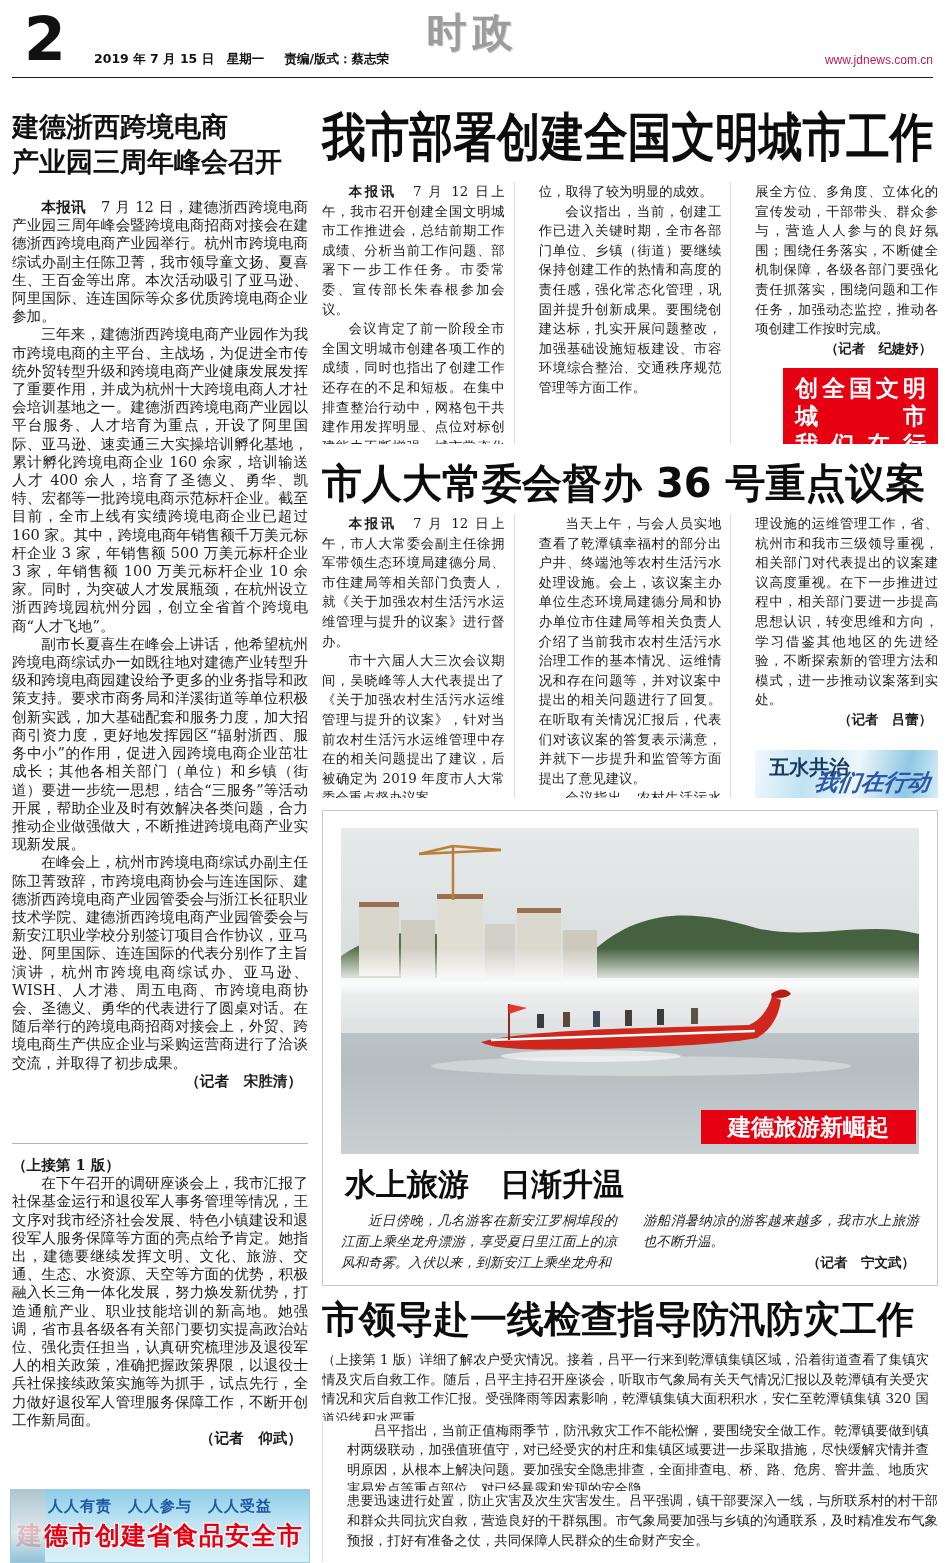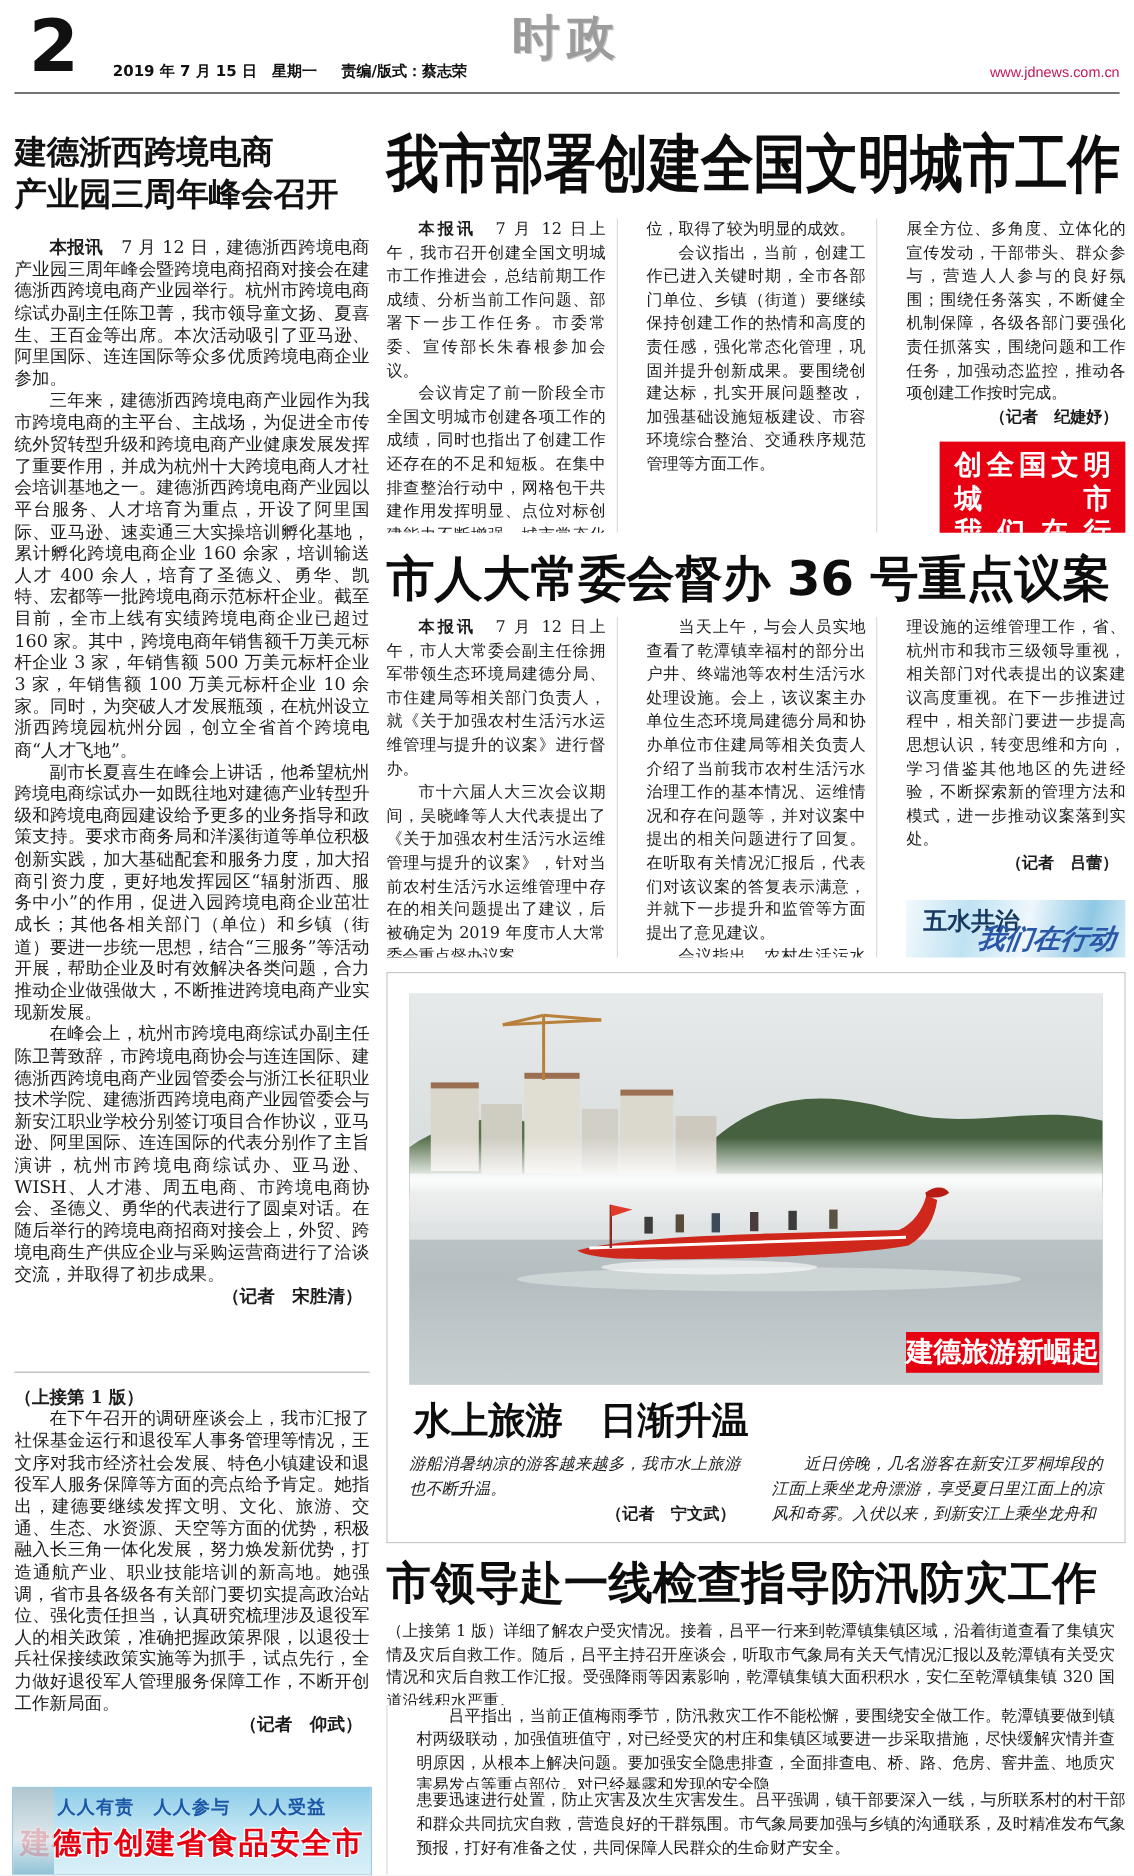--- a/index.html
+++ b/index.html
@@ -69,21 +69,21 @@
   .wushui .l1{position:absolute;left:14px;top:4px;font-family:"DejaVu Sans",sans-serif;
           font-weight:900;font-size:20px;color:#16375f;}
   .wushui .l2{position:absolute;right:8px;bottom:2px;font-family:"DejaVu Serif",serif;
           font-style:italic;font-weight:900;font-size:23px;color:#2a57a8;transform:skewX(-8deg);}
   
   .photobox{margin-top:12px;border:1px solid #c8c8c8;padding:17px 18px 12px;background:#fff;}
   .photo{position:relative;width:578px;height:326px;background:#cfd6d8;overflow:hidden;}
   .photo svg{position:absolute;left:0;top:0;}
   .photobanner{position:absolute;right:3px;bottom:10px;background:#e60012;color:#fff;
           font-family:"DejaVu Sans",sans-serif;font-weight:900;font-size:23px;line-height:28px;
-          padding:3px 0;}
+          padding:3px 27px;}
   .caphead{margin:13px 0 9px 4px;font-family:"DejaVu Sans",sans-serif;font-weight:900;
           font-size:31px;line-height:34px;color:#0d0d0d;}
   .capcols{display:flex;gap:26px;}
   .capcol{flex:1;font-style:italic;font-size:13.5px;line-height:21px;text-align:justify;}
   .capcol p{margin:0;}
   .capbyline{text-align:right;font-style:normal;font-family:"DejaVu Sans",sans-serif;
           font-weight:bold;margin-top:4px;padding-right:4px;}
 </style>
 </head>
 <body>
@@ -223,26 +223,26 @@
             <path d="M168,176 L186,180 L168,186 Z" fill="#e13a2a"></path>
             <path d="M430,166 C438,160 446,160 450,166 C446,170 438,171 431,169 Z" fill="#b71d14"></path>
           </g>
           <ellipse cx="250" cy="228" rx="90" ry="6" fill="#ffffff" opacity="0.6"></ellipse>
         </svg>
         <div class="photobanner">建德旅游新崛起</div>
       </div>
       <h3 class="caphead">水上旅游　日渐升温</h3>
       <div class="capcols">
         <div class="capcol">
+          <p class="ind">近日傍晚，几名游客在新安江罗桐埠段的江面上乘坐龙舟漂游，享受夏日里江面上的凉风和奇雾。入伏以来，到新安江上乘坐龙舟和</p>
+        </div>
+        <div class="capcol">
           <p>游船消暑纳凉的游客越来越多，我市水上旅游也不断升温。</p>
           <p class="capbyline">（记者　宁文武）</p>
         </div>
-        <div class="capcol">
-          <p class="ind">近日傍晚，几名游客在新安江罗桐埠段的江面上乘坐龙舟漂游，享受夏日里江面上的凉风和奇雾。入伏以来，到新安江上乘坐龙舟和</p>
-        </div>
       </div>
     </div>
 
     <h2 class="head3">市领导赴一线检查指导防汛防灾工作</h2>
     <div class="cols cols3">
       <div class="col">
         <p><span>（上接第 1 版）</span><span>详细了解农户受灾情况。接着，吕平一行来到乾潭镇集镇区域，沿着街道查看了集镇灾情及灾后自救工作。随后，吕平主持召开座谈会，听取市气象局有关天气情况汇报以及乾潭镇有关受灾情况和灾后自救工作汇报。受强降雨等因素影响，乾潭镇集镇大面积积水，安仁至乾潭镇集镇 320 国道沿线积水严重。</span></p>
       </div>
       <div class="col">
         <p class="ind">吕平指出，当前正值梅雨季节，防汛救灾工作不能松懈，要围绕安全做工作。乾潭镇要做到镇村两级联动，加强值班值守，对已经受灾的村庄和集镇区域要进一步采取措施，尽快缓解灾情并查明原因，从根本上解决问题。要加强安全隐患排查，全面排查电、桥、路、危房、窨井盖、地质灾害易发点等重点部位。对已经暴露和发现的安全隐</p>

